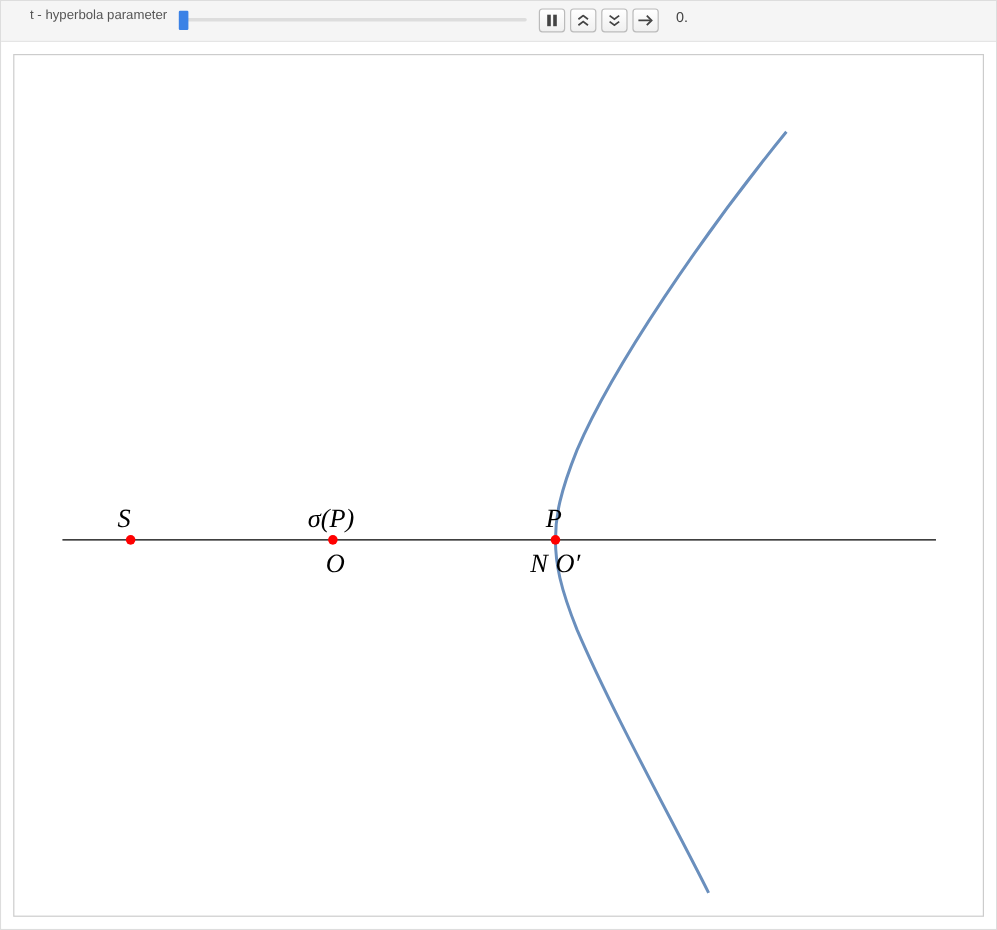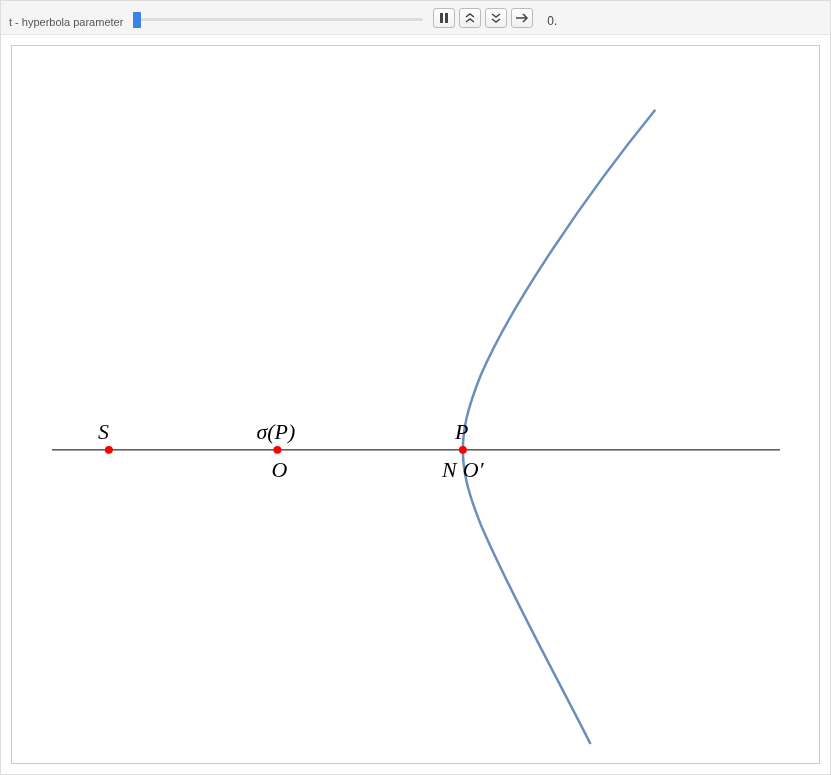--- a/index.html
+++ b/index.html
@@ -11,22 +11,22 @@
     background: #fff;
     width: 831px;
   }
   .panel {
     width: 831px;
     border: 1px solid #ddd;
     background: #fafafa;
   }
   .controls {
     display: flex;
-    align-items: flex-end;
-    padding: 6px 8px;
+    align-items: flex-start;
+    padding: 6px 24px;
     gap: 4px;
     background: #f5f5f5;
     border-bottom: 1px solid #e5e5e5;
     height: 34px;
   }
   .ctrl-label {
     font-size: 11px;
     color: #555;
     white-space: nowrap;
   }

